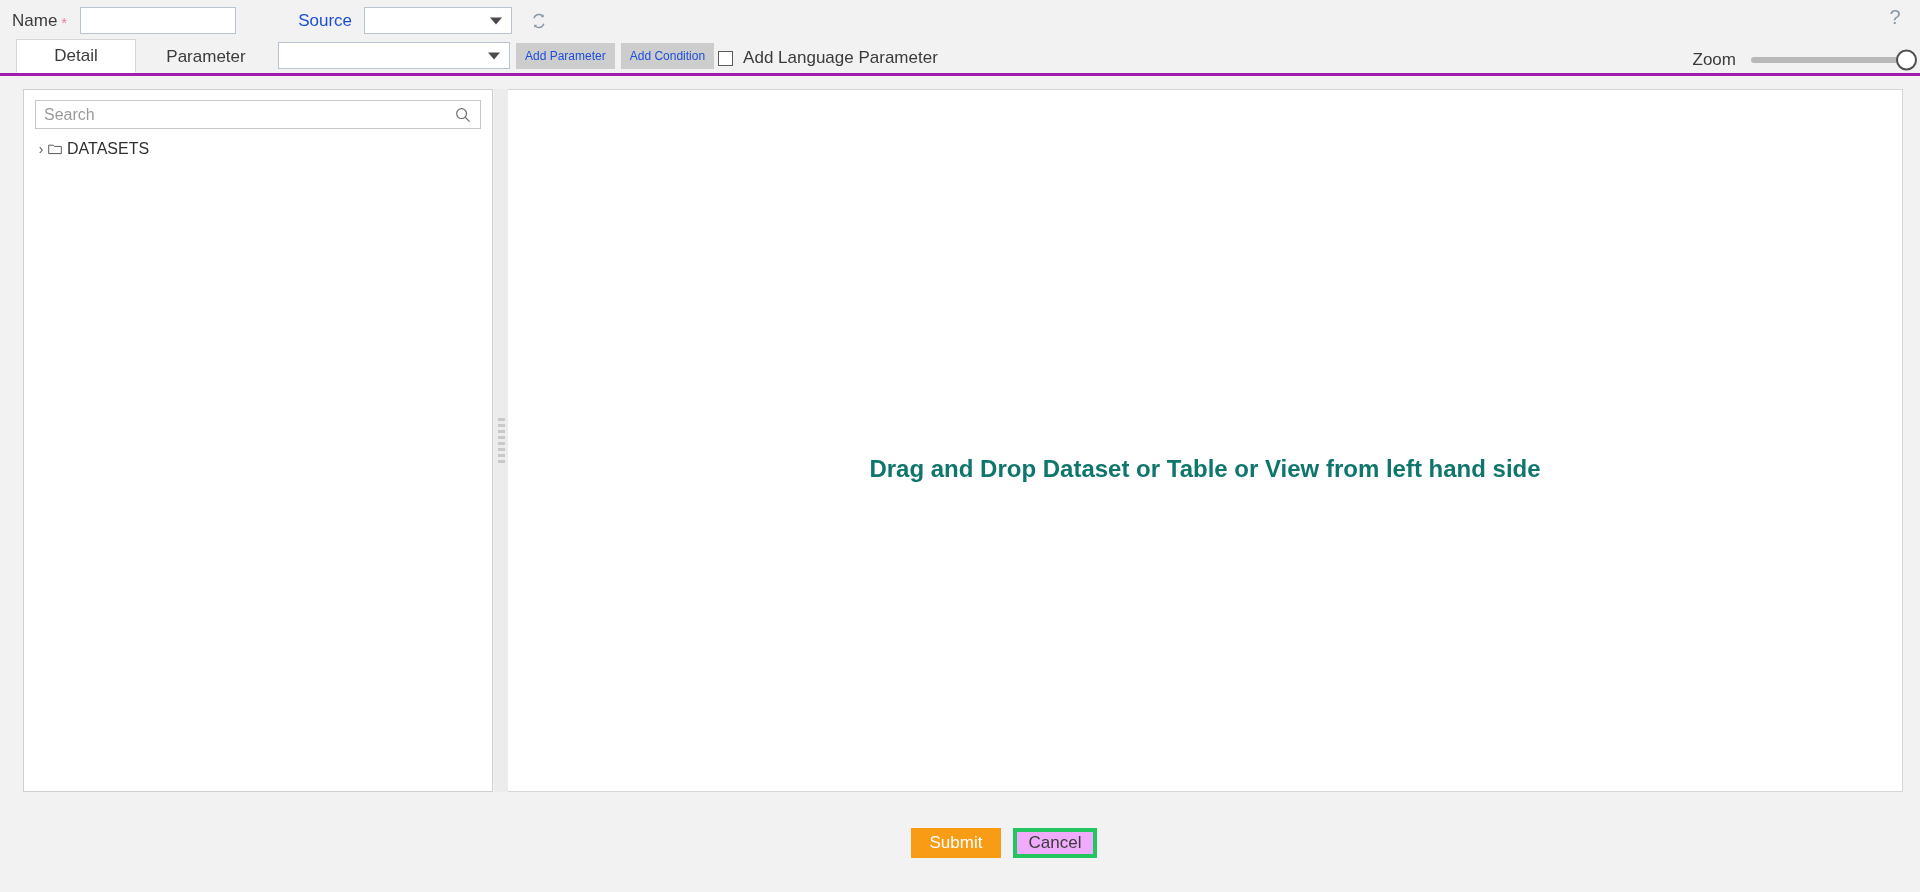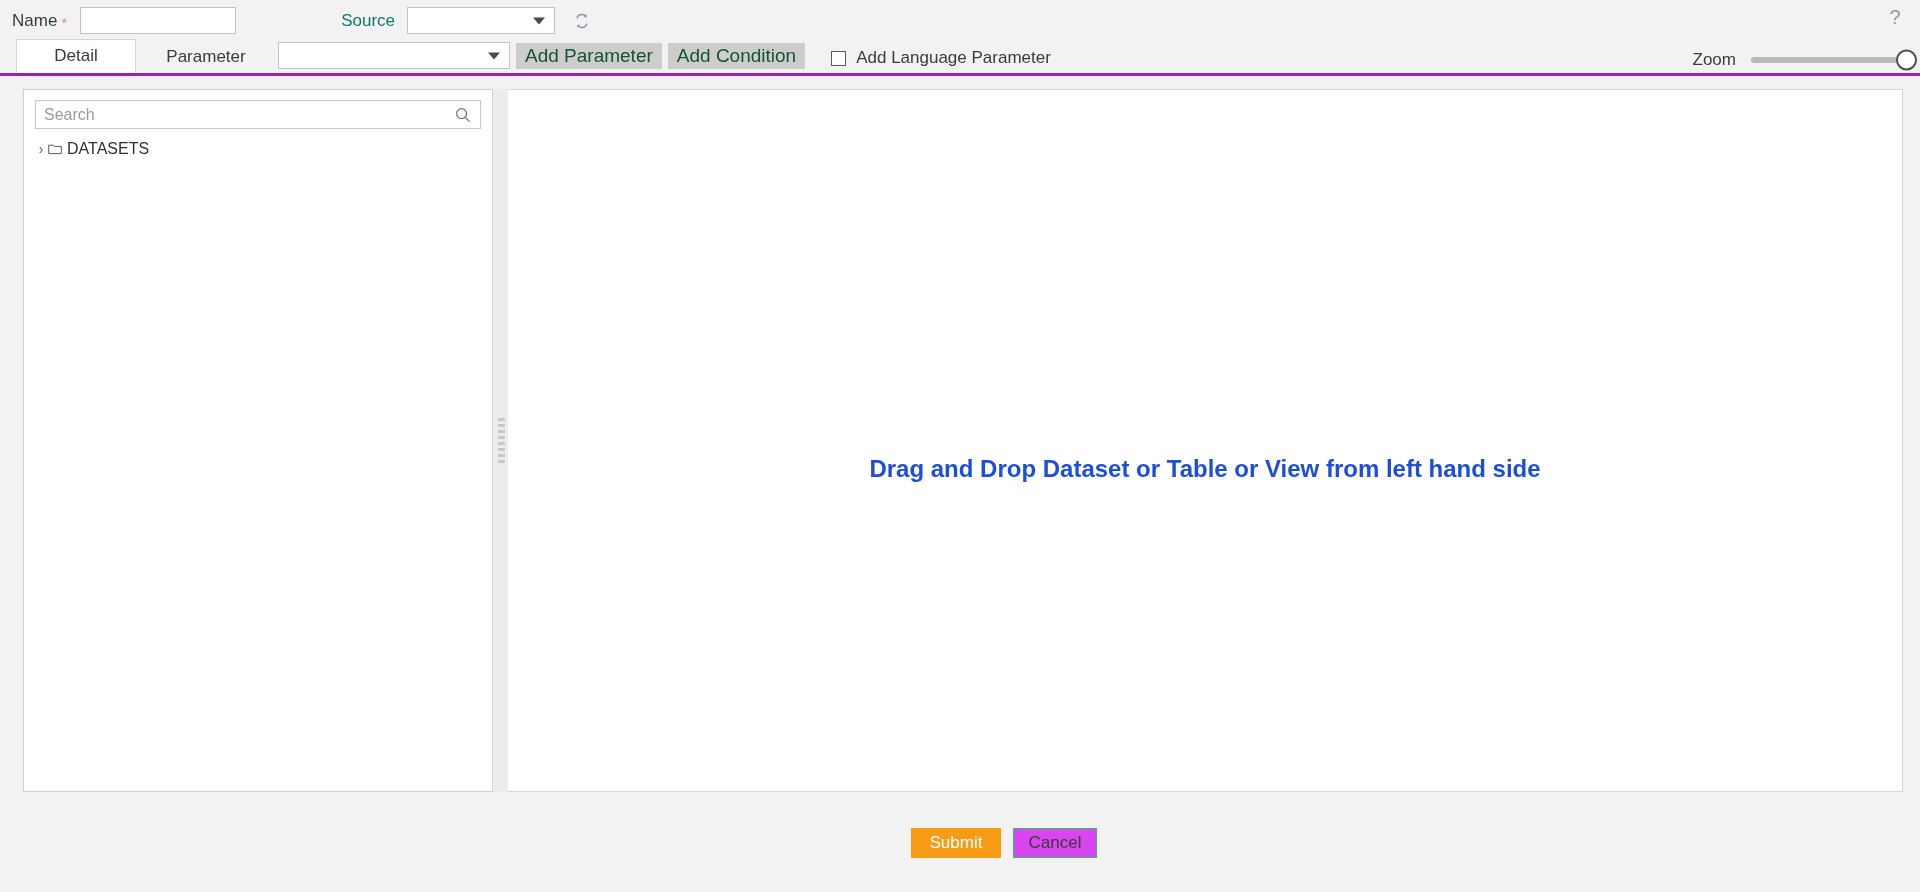--- a/index.html
+++ b/index.html
@@ -47,23 +47,23 @@
     width: 156px; height: 27px;
     border: 1px solid #b9c4d2;
     background: #ffffff;
     font-family: "Liberation Sans", sans-serif;
     font-size: 15px;
     color: #333;
     padding: 0 5px;
     outline: none;
   }
   .lbl-source {
-    margin-left: 105px;
-    font-size: 17px;
-    color: #0f766e;
+    margin-left: 62px;
+    font-size: 17px;
+    color: #1d4ed8;
   }
   .source-select {
     position: relative;
     margin-left: 12px;
     width: 148px; height: 27px;
     border: 1px solid #b9c4d2;
     background: #ffffff;
   }
   .source-select .caret,
   .param-select .caret {
@@ -128,28 +128,28 @@
     border: 1px solid #b9c4d2;
     background: #ffffff;
   }
   .gbtn {
     margin-left: 6px; margin-bottom: 4px;
     height: 26px;
     padding: 0 9px;
     background: #cdcdcd;
     border: none;
     font-family: "Liberation Sans", sans-serif;
-    font-size: 19px;
-    color: #14532d;
+    font-size: 12px;
+    color: #1d4ed8;
     cursor: pointer;
     line-height: 26px;
   }
   .chk-wrap {
     display: flex; align-items: center;
-    margin-left: 26px; margin-bottom: 5px;
+    margin-left: 4px; margin-bottom: 5px;
     cursor: pointer;
   }
   .chk-box {
     width: 15px; height: 15px;
     border: 1.5px solid #5b5b5b;
     background: #fff;
   }
   .chk-label {
     margin-left: 10px;
     font-size: 17px;
@@ -270,21 +270,21 @@
     border: 1px solid #d6d6d6;
     border-left: none;
     display: flex;
     align-items: flex-start;
     justify-content: center;
   }
   .droptext {
     margin-top: 365px;
     font-size: 24px;
     font-weight: bold;
-    color: #1d4ed8;
+    color: #0f766e;
     user-select: none;
   }
 
   
   .footer {
     position: absolute;
     left: 0; top: 818px;
     width: 1920px; height: 50px;
     background: #f2f2f2;
     display: flex;
@@ -297,22 +297,22 @@
     width: 90px; height: 30px;
     background: #f89c15;
     border: none;
     color: #ffffff;
     font-family: "Liberation Sans", sans-serif;
     font-size: 17px;
     cursor: pointer;
   }
   .btn-cancel {
     width: 84px; height: 30px;
-    background: #d946ef;
-    border: 1px solid #22c55e;
+    background: #f0abfc;
+    border: 4px solid #22c55e;
     color: #3b3b3b;
     font-family: "Liberation Sans", sans-serif;
     font-size: 17px;
     cursor: pointer;
   }
   .statusbar {
     position: absolute;
     left: 0; top: 868px;
     width: 1920px; height: 24px;
     background: #f2f2f2;

